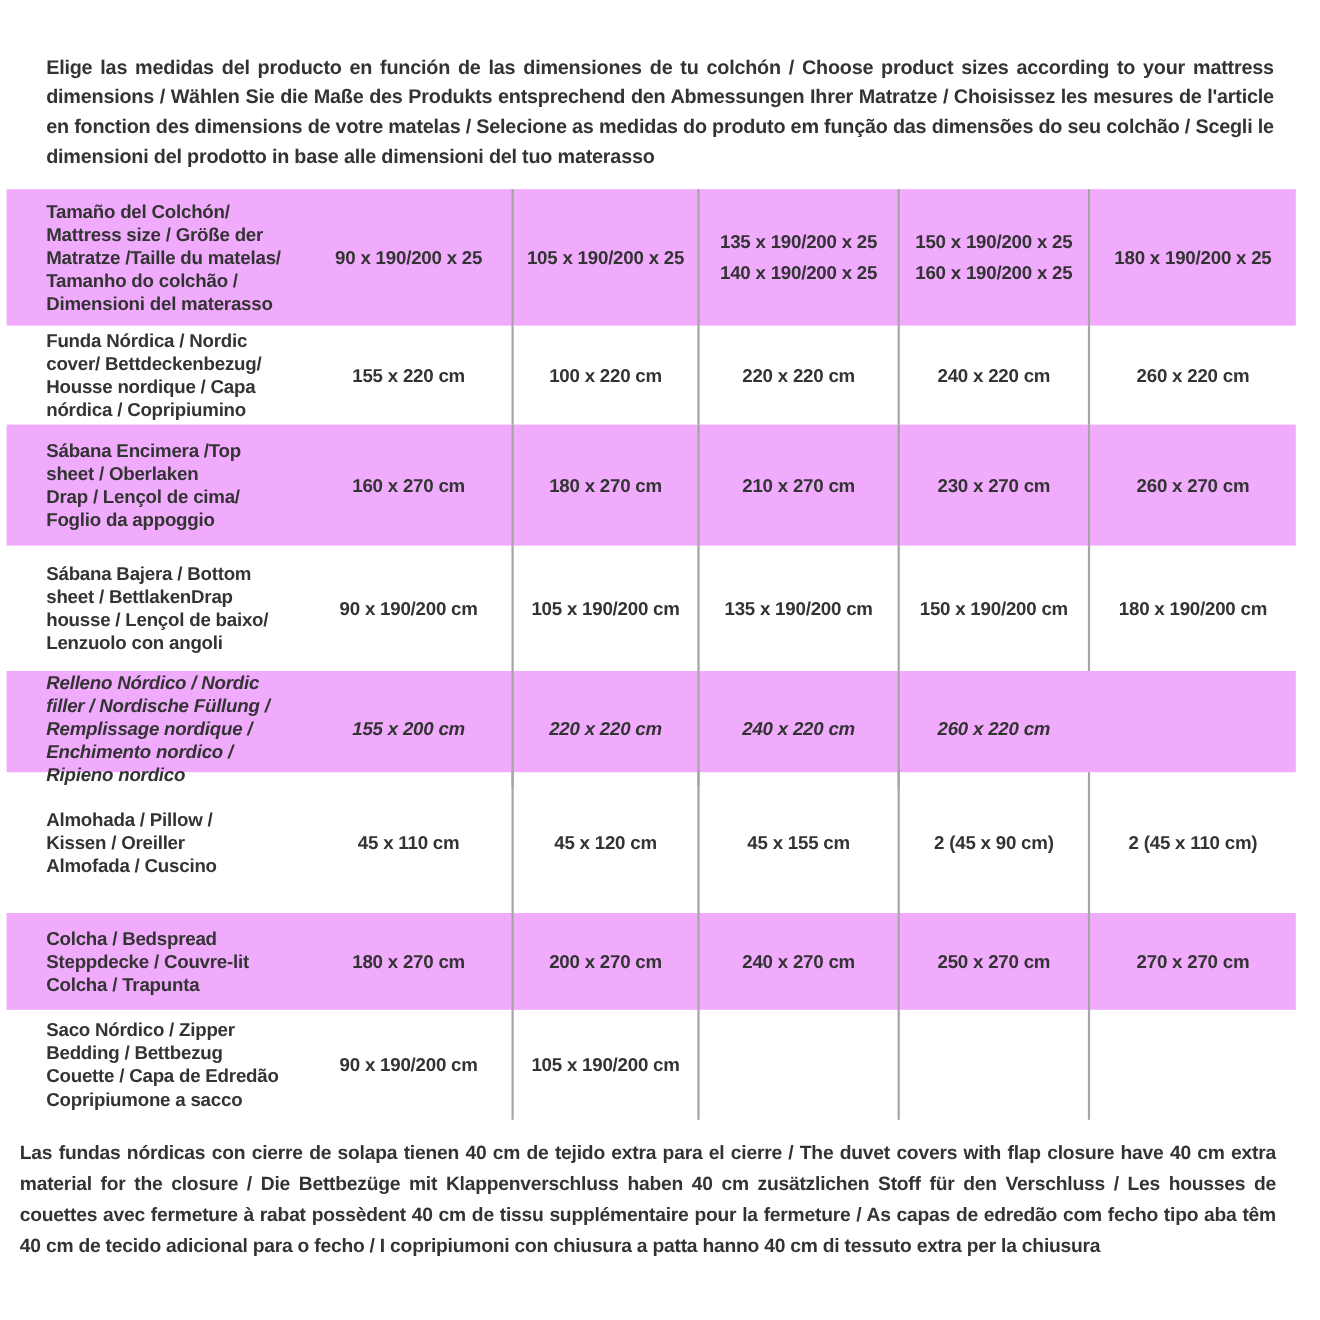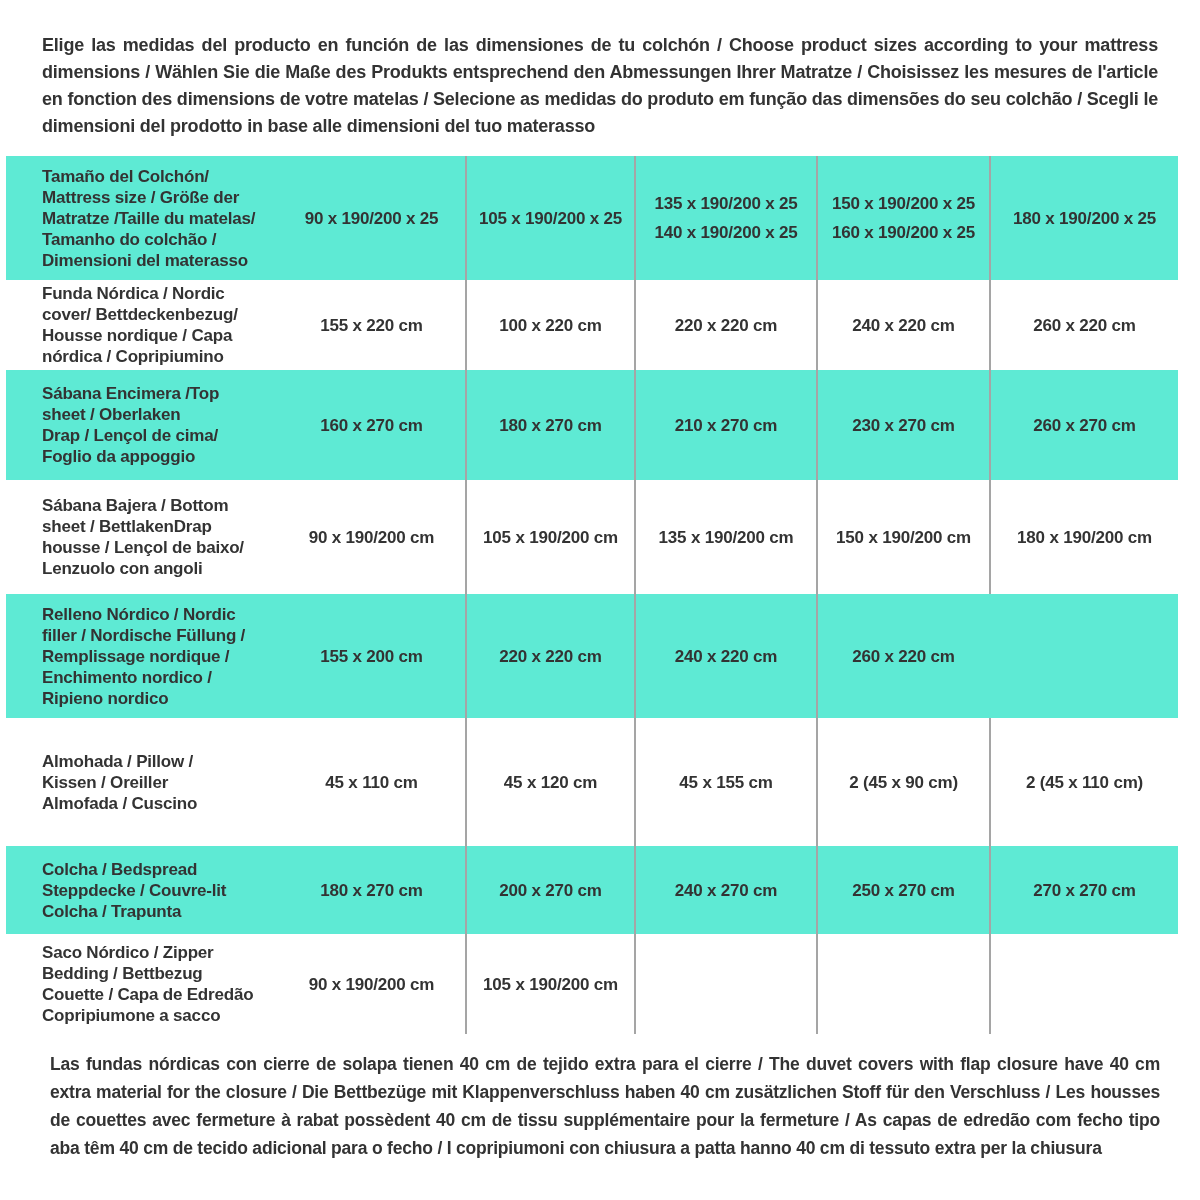--- a/index.html
+++ b/index.html
@@ -13,41 +13,41 @@
     color: #333333;
   }
   .page {
     width: 1200px;
     height: 1200px;
     box-sizing: border-box;
     position: relative;
   }
   .intro {
     margin: 0;
-    padding: 32px 42px 0 42px;
+    padding: 48px 42px 0 42px;
     font-size: 18px;
     font-weight: 700;
     line-height: 27px;
     text-align: justify;
     letter-spacing: -0.2px;
   }
   .size-table {
     margin: 16px 0 0 6px;
     width: 1172px;
   }
   .trow {
     display: grid;
     grid-template-columns: 272px 187px 169px 182px 173px 189px;
   }
-  .trow.shaded { background: #5eead4; }
+  .trow.shaded { background: #f0abfc; }
   .r0 { height: 124px; }
   .r1 { height: 90px; }
   .r2 { height: 110px; }
   .r3 { height: 114px; }
-  .r4 { height: 124px; }
+  .r4 { height: 92px; font-style: italic; }
   .r5 { height: 128px; }
   .r6 { height: 88px; }
   .r7 { height: 100px; }
   .cell {
     display: flex;
     align-items: center;
     justify-content: center;
     text-align: center;
     font-size: 17px;
     font-weight: 700;
@@ -61,21 +61,21 @@
     text-align: left;
     padding-left: 36px;
     padding-right: 10px;
     line-height: 21px;
   }
   .cell.sep {
     border-left: 2px solid #a5a5a5;
   }
   .footnote {
     margin: 0;
-    padding: 16px 40px 0 50px;
+    padding: 16px 40px 0 18px;
     font-size: 17.5px;
     font-weight: 700;
     line-height: 28px;
     text-align: justify;
     letter-spacing: -0.2px;
   }
 </style>
 </head>
 <body>
 

